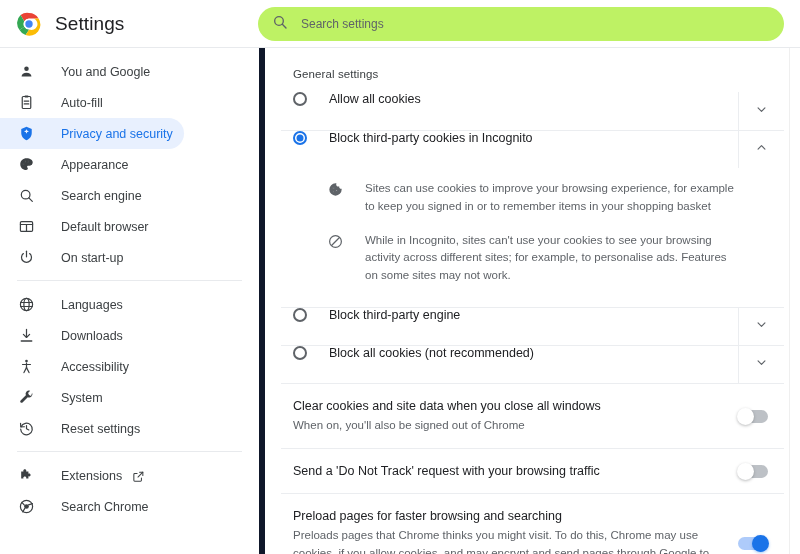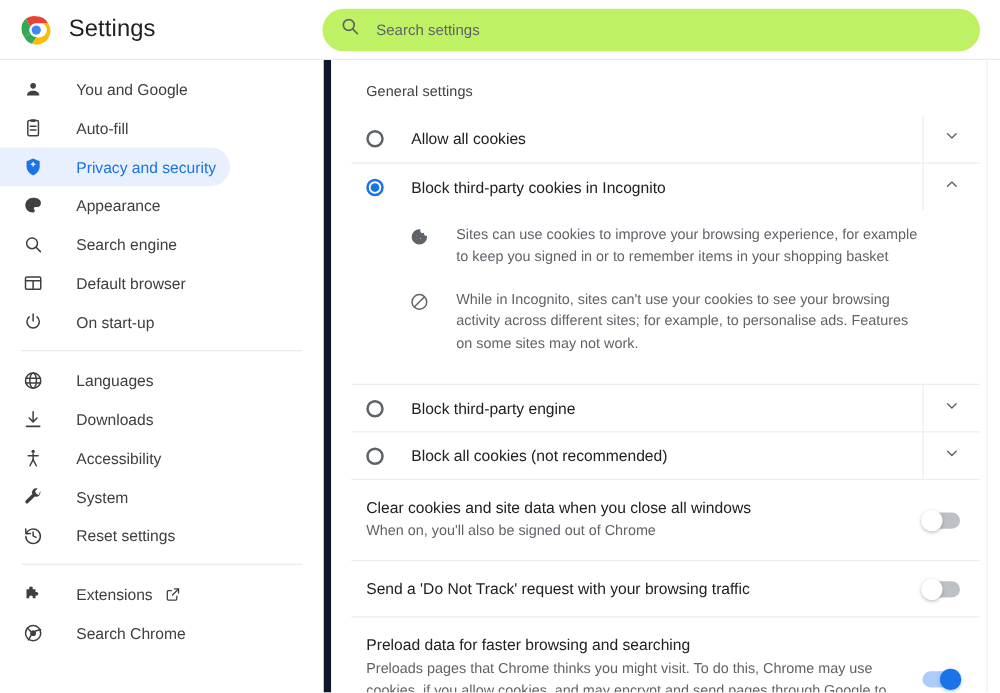--- a/index.html
+++ b/index.html
@@ -63,21 +63,21 @@
   .nav-sep { height: 1px; background: #e8eaed; margin: 7px 17px 8px 17px; }
 
   
   .content { flex: 1; background: #ffffff; overflow: hidden; position: relative; }
   .card { padding: 0 16px 0 16px; }
   .section-title {
     font-size: 11.5px; color: #3c4043; padding: 20px 0 12px 12px; letter-spacing: .1px;
   }
 
   .row {
-    display: flex; align-items: center; min-height: 38px;
+    display: flex; align-items: flex-start; min-height: 38px;
     border-top: 1px solid #ebedf0; padding: 0 0 0 12px;
   }
   .row.no-top { border-top: none; }
 
   
   .radio-row { position: relative; padding-right: 0; }
   .radio {
     width: 14px; height: 14px; border-radius: 50%;
     border: 2px solid #5f6368; flex: none; position: relative; cursor: pointer;
   }
@@ -385,21 +385,21 @@
             <div class="toggle-row">
               <div class="toggle-texts">
                 <div class="toggle-title">Send a 'Do Not Track' request with your browsing traffic</div>
               </div>
               <div class="switch">
                 <div class="knob"></div>
               </div>
             </div>
             <div class="toggle-row">
               <div class="toggle-texts">
-                <div class="toggle-title">Preload data for faster browsing and searching</div>
+                <div class="toggle-title">Preload pages for faster browsing and searching</div>
                 <div class="toggle-sub">Preloads pages that Chrome thinks you might visit. To do this, Chrome may use cookies, if you allow cookies, and may encrypt and send pages through Google to hide your identity from sites.</div>
               </div>
               <div class="switch on">
                 <div class="knob"></div>
               </div>
             </div>
           </div>
 
       </div>
       <div class="scroll-hairline"></div>

